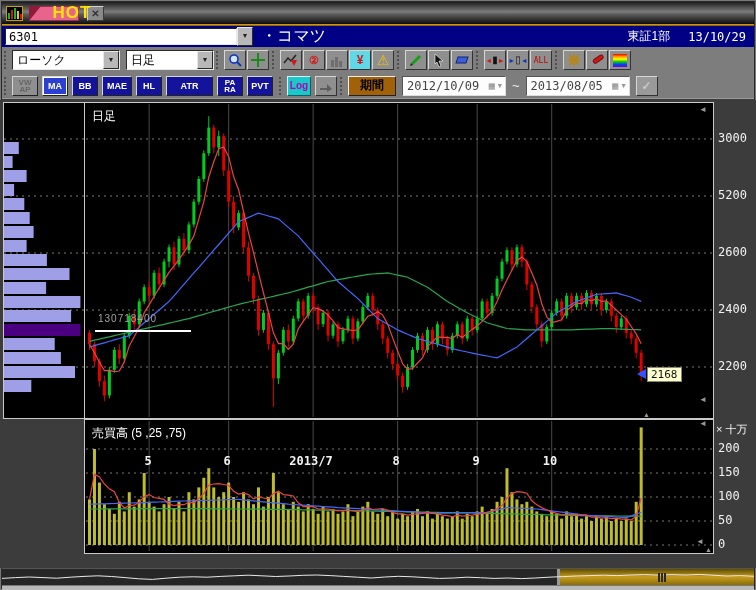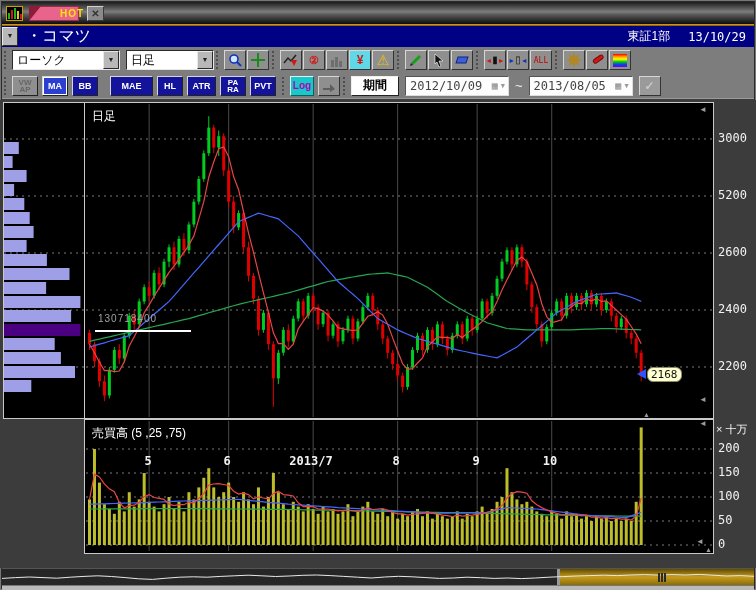--- a/index.html
+++ b/index.html
@@ -7,21 +7,21 @@
   .window{position:relative;width:756px;height:590px;background:#3c3c3c;overflow:hidden;
     font-family:"Liberation Sans",sans-serif;box-shadow:inset 0 0 0 1px #777,inset 0 0 0 2px #2a2a2a;}
   
   .titlebar{position:absolute;left:2px;top:2px;right:2px;height:22px;
     background:linear-gradient(180deg,#1c1c1c 0%,#7d7d7d 45%,#5e5e5e 55%,#0c0c0c 100%);
     display:flex;align-items:center;padding:0 4px;}
   .title-icon{width:17px;height:15px;background:#000;border:1px solid #caa000;margin-right:6px;position:relative;flex:none;}
   .title-text{color:#fff;font-weight:bold;font-size:12px;text-shadow:1px 1px 0 #000;flex:1;}
   .hot{width:50px;height:15px;background:#e8648c;position:relative;display:flex;align-items:center;justify-content:center;margin-right:8px;border:1px solid #9c2c50;}
   .hot .flag{position:absolute;left:-1px;top:-1px;width:0;height:0;border-top:15px solid #8c1c38;border-right:12px solid transparent;}
-  .hot .txt{color:#ffe400;font-weight:bold;font-size:10px;letter-spacing:1px;z-index:1;margin-left:36px;}
+  .hot .txt{color:#ffe400;font-weight:bold;font-size:17px;letter-spacing:1px;z-index:1;margin-left:36px;}
   .closebtn{width:17px;height:15px;background:#8a8a8a;border:1px solid;border-color:#cfcfcf #3a3a3a #3a3a3a #cfcfcf;color:#333;font-size:10px;line-height:13px;text-align:center;font-weight:bold;}
   .goldline{position:absolute;left:2px;top:24px;right:2px;height:2px;background:linear-gradient(180deg,#e8a81c,#7a5606);}
   
   .codebar{position:absolute;left:2px;top:26px;right:2px;height:21px;background:#000085;display:flex;align-items:center;color:#fff;font-size:12px;}
   .codeinput{width:232px;height:17px;margin-left:3px;border:1px solid;border-color:#202020 #e8e8e8 #e8e8e8 #202020;background:#fff;color:#000;font-size:12px;padding:0 3px;font-family:"DejaVu Sans Mono",monospace;}
   .combo-arrow{width:16px;height:17px;background:#b8b8b8;border:1px solid;border-color:#e8e8e8 #2a2a2a #2a2a2a #e8e8e8;font-size:7px;color:#222;text-align:center;line-height:15px;flex:none;}
   .codename{margin-left:8px;font-size:16px;}
   .market{margin-left:auto;font-size:12px;}
   .codedate{margin:0 8px 0 18px;font-size:12px;font-family:"DejaVu Sans Mono",monospace;}
   
@@ -30,21 +30,21 @@
   .tb2{top:73px;height:26px;border-bottom:1px solid #9a9a9a;}
   .grip{width:5px;height:18px;border-left:2px dotted #4e4e4e;margin:0 3px 0 2px;flex:none;}
   .combo{height:20px;background:#fff;border:1px solid;border-color:#2a2a2a #e8e8e8 #e8e8e8 #2a2a2a;display:flex;align-items:center;font-size:12px;color:#000;padding-left:4px;}
   .combo .combo-arrow{margin-left:auto;height:18px;line-height:16px;}
   .tbtn{width:22px;height:20px;background:#8f8f8f;border:1px solid;border-color:#d6d6d6 #333 #333 #d6d6d6;margin-right:1px;display:flex;align-items:center;justify-content:center;position:relative;flex:none;overflow:hidden;font-size:11px;}
   .ind{width:26px;height:20px;background:#13139b;color:#fff;font-weight:bold;font-size:9px;border:1px solid;border-color:#d6d6d6 #222 #222 #d6d6d6;margin-right:4px;display:flex;align-items:center;justify-content:center;text-align:center;flex:none;}
   .ind.two{white-space:pre-line;line-height:7px;font-size:8px;}
   .ind.active{background:#2b3fd0;box-shadow:inset 0 0 0 1px #fff;}
   .ind.disabled{background:#8f8f8f;color:#666;}
   .logbtn{width:24px;height:20px;background:#19c9c9;color:#b400b4;font-weight:bold;font-size:10px;border:1px solid;border-color:#d6f6f6 #0a5f5f #0a5f5f #d6f6f6;display:flex;align-items:center;justify-content:center;flex:none;}
-  .periodbtn{width:48px;height:20px;background:#ffffff;border:1px solid;border-color:#efefef #222 #222 #efefef;color:#000;font-weight:bold;font-size:12px;display:flex;align-items:center;justify-content:center;margin-right:6px;flex:none;}
+  .periodbtn{width:48px;height:20px;background:#a16207;border:1px solid;border-color:#efefef #222 #222 #efefef;color:#000;font-weight:bold;font-size:12px;display:flex;align-items:center;justify-content:center;margin-right:6px;flex:none;}
   .dateinput{width:104px;height:20px;background:#fdfdfd;border:1px solid;border-color:#555 #ddd #ddd #555;color:#444;font-size:12px;font-family:"DejaVu Sans Mono",monospace;display:flex;align-items:center;padding-left:4px;flex:none;}
   .dateinput .cal{margin-left:auto;font-size:10px;color:#888;}
   .dateinput .dd{font-size:7px;color:#999;padding:0 3px;}
   .tilde{color:#f0f0f0;font-size:13px;margin:0 6px;}
   .checkbtn{width:22px;height:20px;background:#9a9a9a;border:1px solid;border-color:#d6d6d6 #333 #333 #d6d6d6;color:#c9c9c9;font-weight:bold;font-size:12px;text-align:center;line-height:18px;margin-left:6px;flex:none;}
   
   .chart-region{position:absolute;left:0;top:100px;width:756px;height:468px;background:#3c3c3c;}
   .pane{position:absolute;background:#000;outline:1px solid #c9c9c9;}
   .pane-label{position:absolute;color:#fff;font-size:12px;z-index:3;}
   .axis-label{position:absolute;color:#f2f2f2;font-size:12px;font-family:"DejaVu Sans Mono",monospace;z-index:2;}
@@ -77,20 +77,21 @@
     </div>
     <div class="hot">
       <span class="flag"></span>
       <span class="txt">HOT</span>
     </div>
     <div class="closebtn">✕</div>
   </div>
   <div class="goldline"></div>
 
   <div class="codebar">
+    <input class="codeinput" value="6301" style="">
     <div class="combo-arrow" style="height:19px;">▼</div>
     <span class="codename">・コマツ</span>
     <span class="market">東証1部</span>
     <span class="codedate">13/10/29</span>
   </div>
 
   <div class="toolbar tb1">
     <span class="grip"></span>
     <div class="combo" style="width:108px;">
       <span>ローソク</span>
@@ -189,23 +190,23 @@
       <div style="width:14px;height:13px;background:linear-gradient(180deg,#ff0000,#ff9900,#ffff00,#00cc00,#0044ff,#7700cc);"></div>
     </div>
   </div>
 
   <div class="toolbar tb2">
     <span class="grip"></span>
     <div class="ind two disabled">VW
 AP</div>
     <div class="ind active">MA</div>
     <div class="ind">BB</div>
-    <div class="ind" style="width:43px;margin-left:8px;">MAE</div>
+    <div class="ind" style="width:30px;">MAE</div>
     <div class="ind">HL</div>
-    <div class="ind" style="width:29px;">ATR</div>
+    <div class="ind" style="width:47px;">ATR</div>
     <div class="ind two">PA
 RA</div>
     <div class="ind">PVT</div>
     <span class="grip"></span>
     <div class="logbtn">Log</div>
     <div class="tbtn" style="margin-left:4px;">
       <svg width="14" height="12" viewBox="0 0 14 12">
         <polygon points="1,8 8,8 8,4 13,9 8,12 8,10 1,10" fill="#5e5e5e"></polygon>
       </svg>
     </div>
@@ -646,21 +647,21 @@
     <div class="xlabel" style="left:227px;">6</div>
     <div class="xlabel" style="left:311px;">2013/7</div>
     <div class="xlabel" style="left:396px;">8</div>
     <div class="xlabel" style="left:476px;">9</div>
     <div class="xlabel" style="left:550px;">10</div>
 
     <div class="annot" style="left:98px;top:213px;">130718400</div>
     <div class="annot-line" style="left:95px;top:230px;width:96px;"></div>
 
     <div class="tagarrow" style="left:637px;top:269px;"></div>
-    <div class="pricetag" style="left:647px;top:267px;border-radius:6px;">2168</div>
+    <div class="pricetag" style="left:647px;top:267px;">2168</div>
 
     <span class="marker" style="left:699px;top:6px;">◄</span>
     <span class="marker" style="left:699px;top:296px;">◄</span>
     <span class="marker" style="left:699px;top:320px;">◄</span>
     <span class="marker" style="left:696px;top:438px;">◄</span>
     <span class="marker" style="left:643px;top:311px;font-size:7px;">▲</span>
     <span class="marker" style="left:705px;top:446px;font-size:7px;">▲</span>
   </div>
 
   <div class="navigator">

